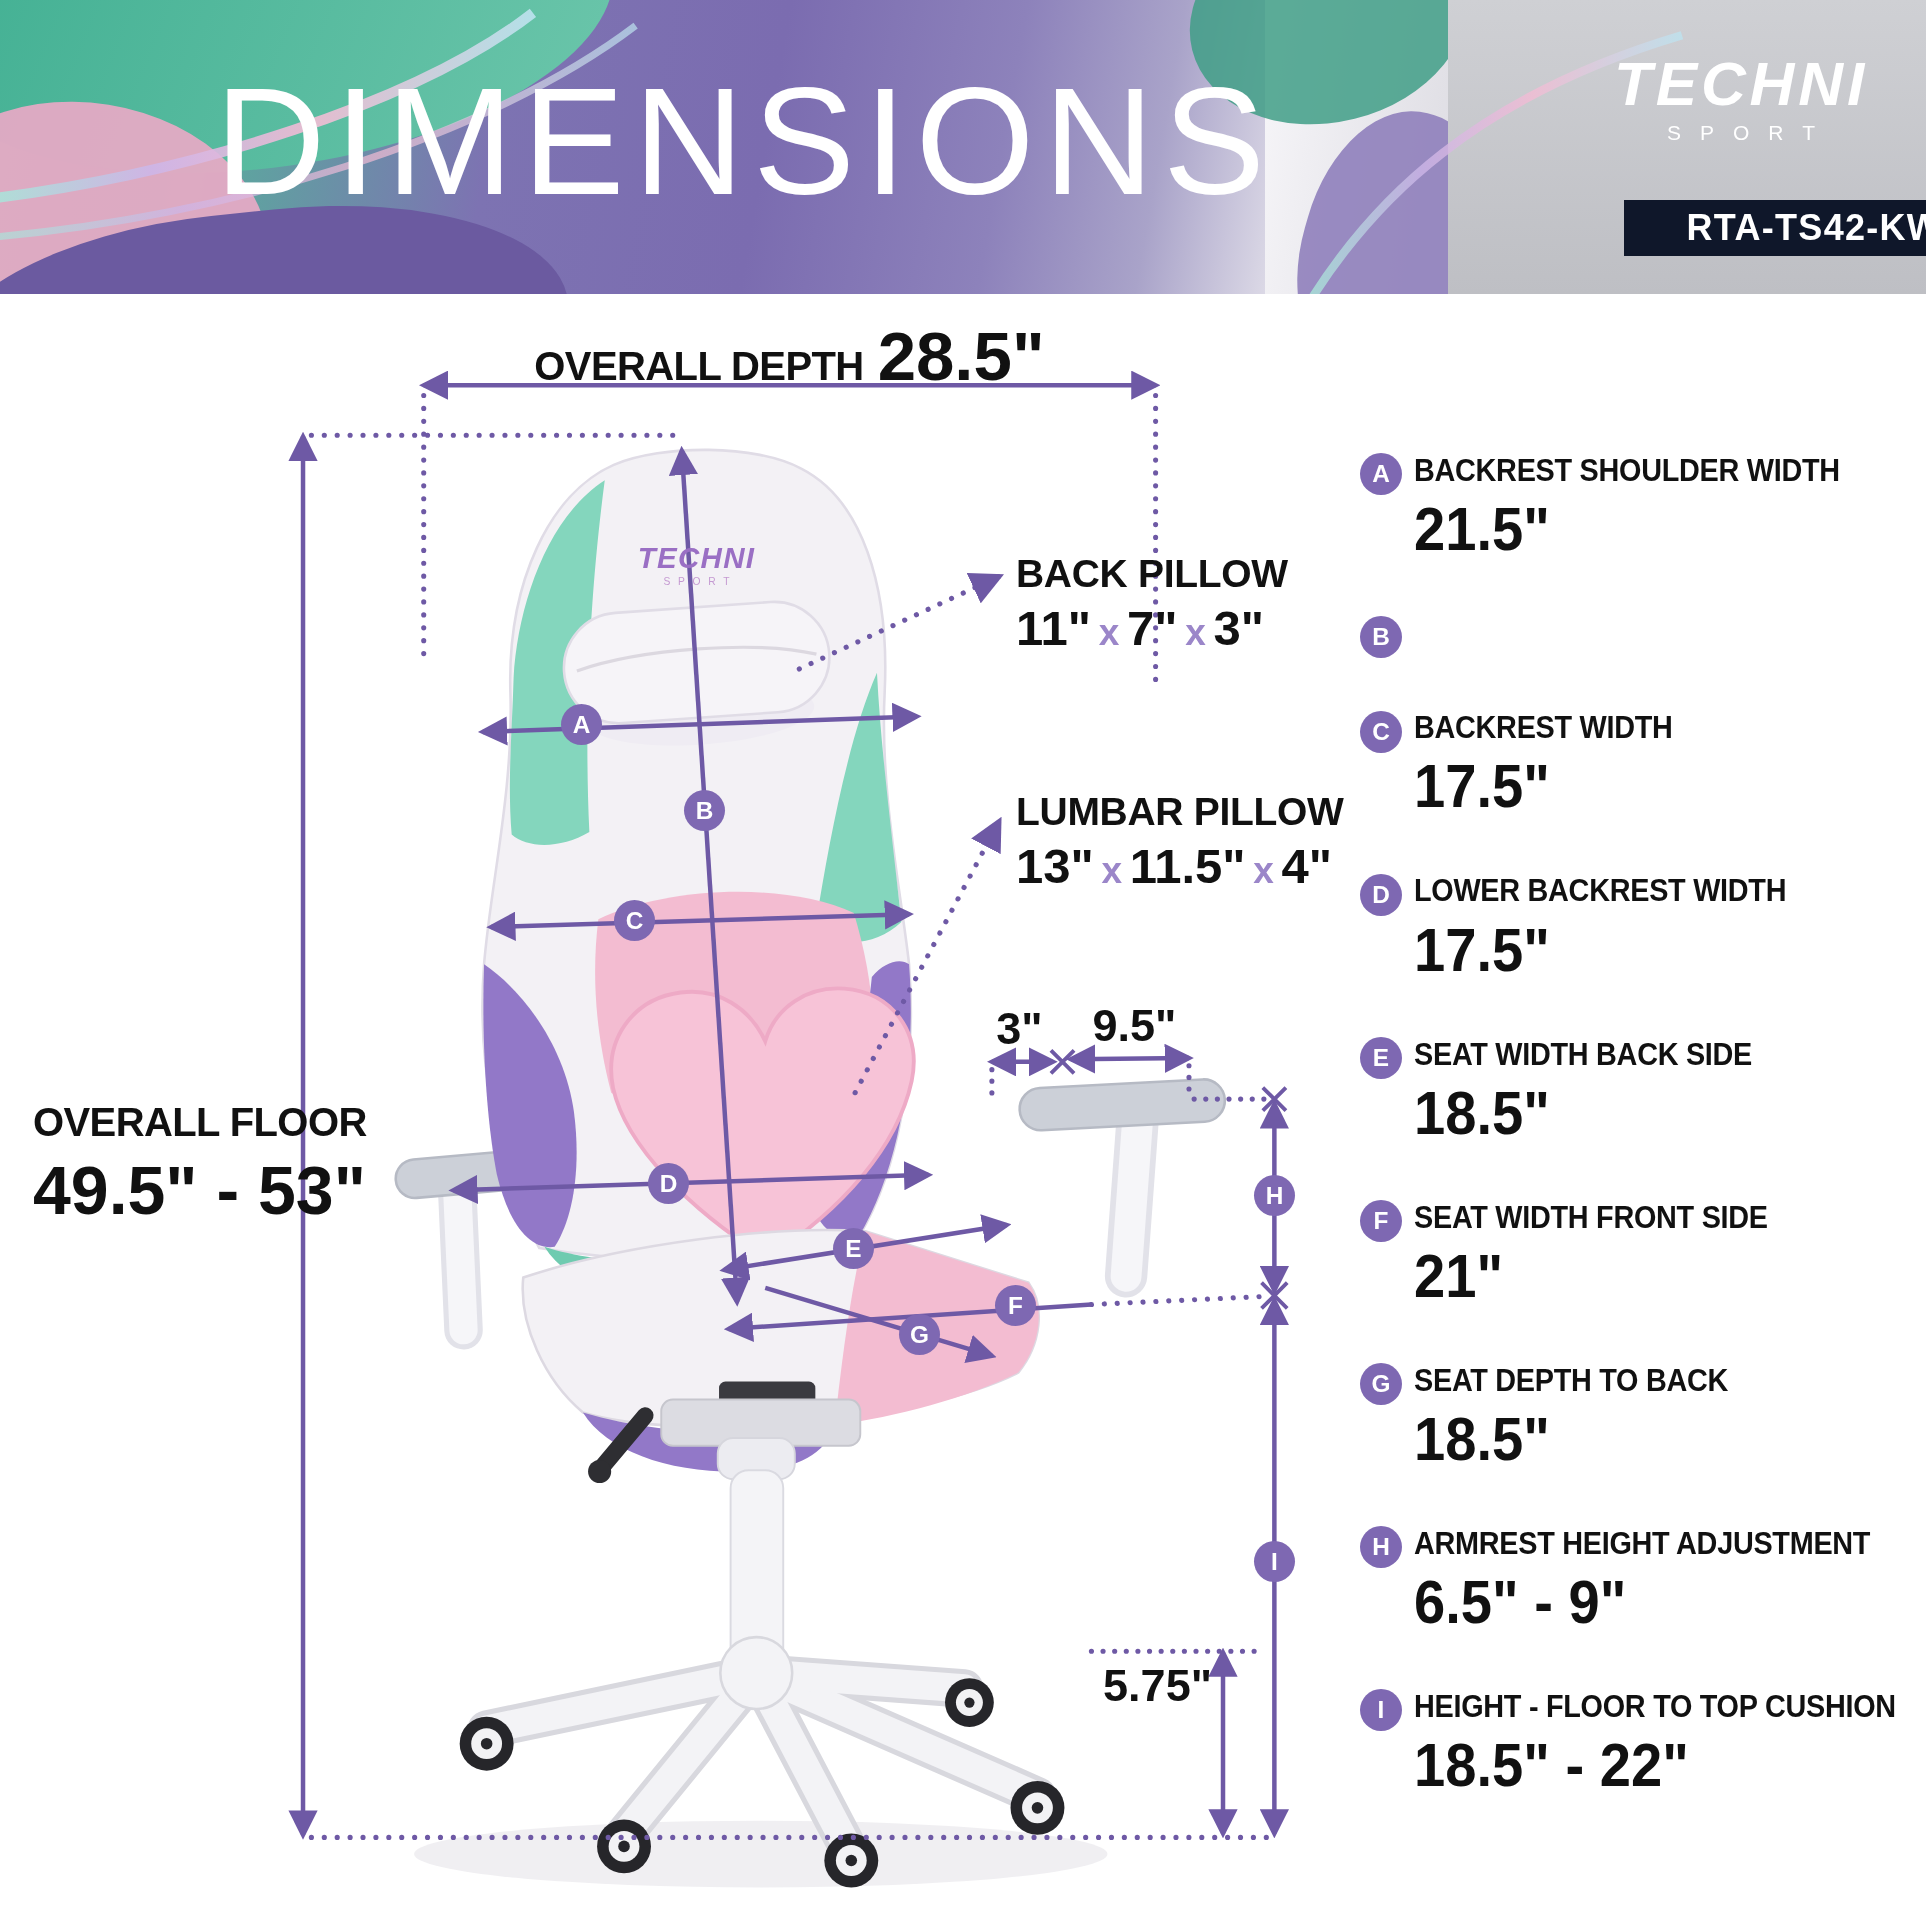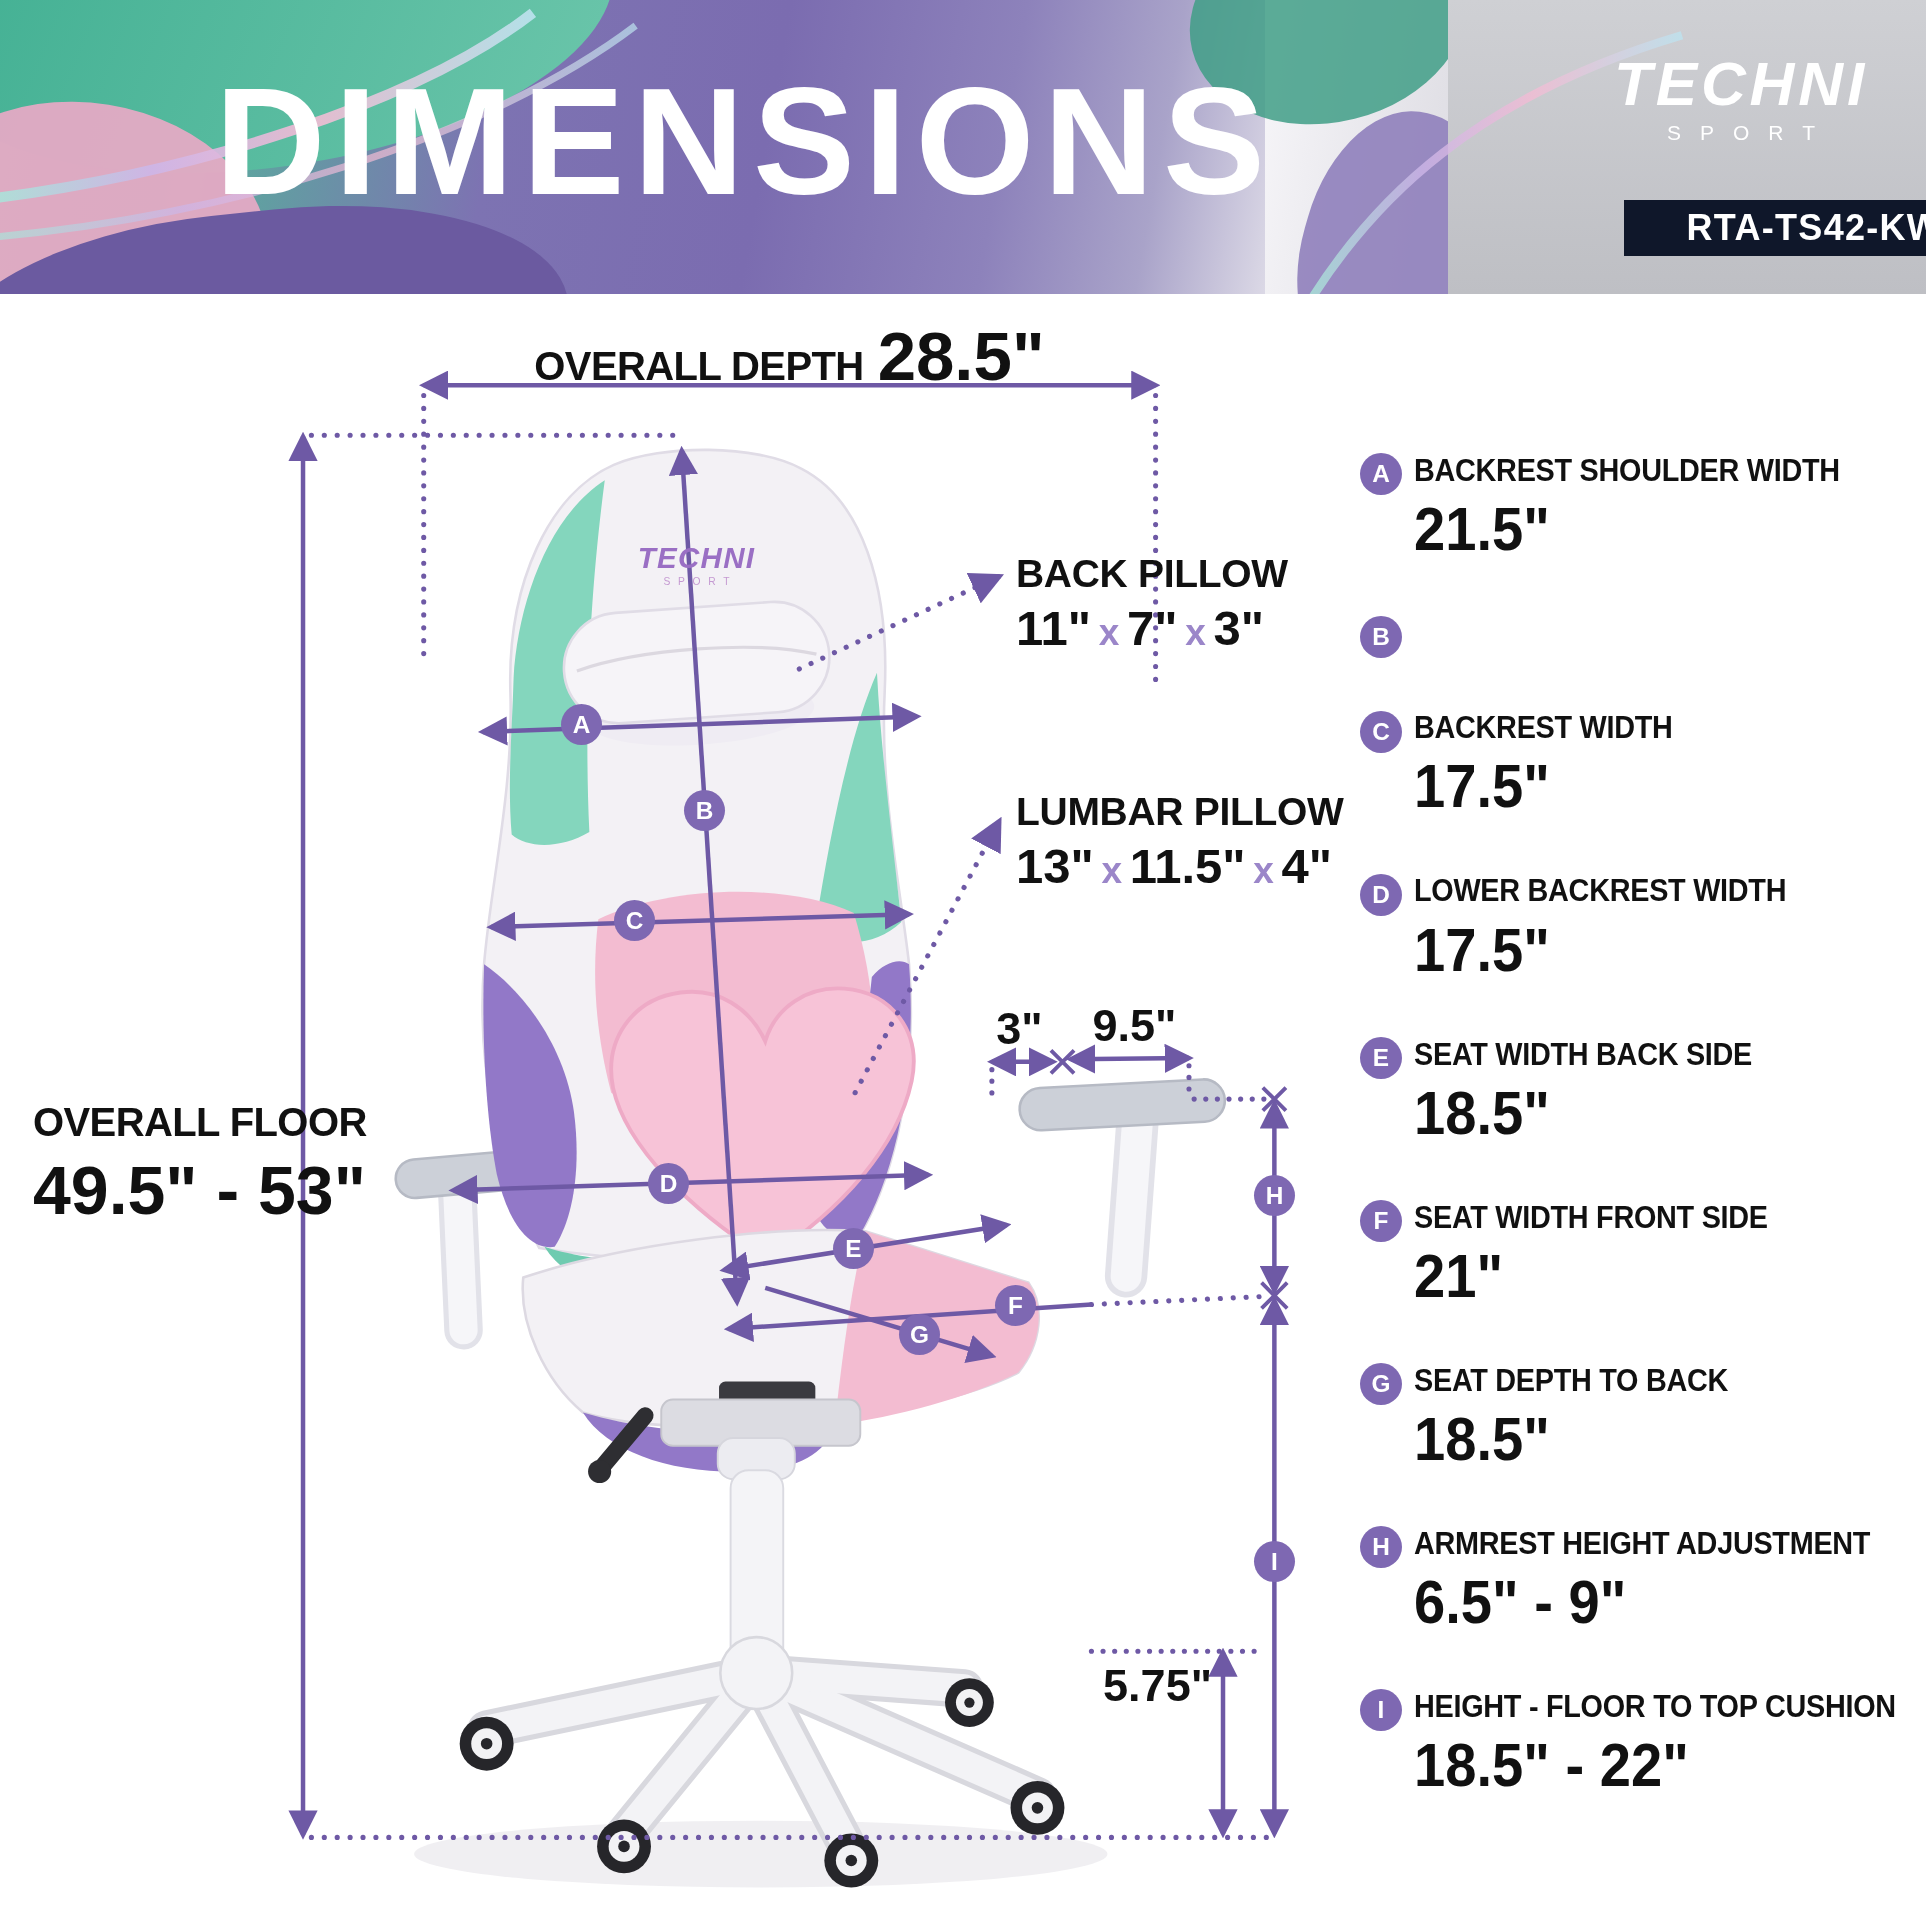--- a/index.html
+++ b/index.html
@@ -10,21 +10,21 @@
   
   .header{position:absolute;left:0;top:0;width:1926px;height:294px;overflow:hidden}
   .hdr-base{position:absolute;inset:0;background:linear-gradient(100deg,#57b89c 0%,#55b29a 10%,#7d73b2 26%,#7b6cb0 40%,#8d82bb 52%,#a9a3c9 60%,#e6e4ec 68%,#f3f2f5 72%,#dddce2 76%,#c9c9ce 84%,#c2c2c7 100%)}
   .hdr-teal{position:absolute;left:-77px;top:-135px;width:693px;height:302px;background:linear-gradient(120deg,#3fae91,#6cc6ab);border-radius:50%;transform:rotate(-8deg)}
   .hdr-pink{position:absolute;left:-96px;top:103px;width:366px;height:276px;background:#e8a9c6;border-radius:50%;transform:rotate(9deg);opacity:.92}
   .hdr-darkpurple{position:absolute;left:-58px;top:212px;width:629px;height:270px;background:#6b5aa0;border-radius:45%;transform:rotate(-6deg)}
   .hdr-teal2{position:absolute;left:1188px;top:-90px;width:282px;height:212px;background:#3f9e86;border-radius:50%;transform:rotate(-14deg);opacity:.85}
   .hdr-purple2{position:absolute;left:1303px;top:109px;width:180px;height:276px;background:#8f80bb;border-radius:48%;transform:rotate(16deg);opacity:.9}
   .hdr-gray{position:absolute;right:0;top:0;width:478px;height:294px;background:linear-gradient(180deg,#cfd0d4,#bebfc4)}
   .hdr-white{position:absolute;right:443px;top:0;width:218px;height:294px;background:linear-gradient(100deg,#f7f6f9,#d9d8df)}
-  .hdr-title{position:absolute;left:215px;top:64px;font-size:153px;font-weight:bold;letter-spacing:9px;color:#ffffff;line-height:1;white-space:nowrap}
+  .hdr-title{position:absolute;left:215px;top:64px;font-size:153px;font-weight:normal;letter-spacing:9px;color:#ffffff;line-height:1;white-space:nowrap}
   .brand{position:absolute;left:1574px;top:51px;width:334px;text-align:center;color:#ffffff}
   .brand1{font-size:62px;font-weight:bold;font-style:italic;letter-spacing:3.9px;line-height:1.05}
   .brand2{font-size:21px;letter-spacing:19px;margin-top:5.1px;text-indent:19px}
   .badge{position:absolute;left:1624px;top:200px;width:392px;height:56px;background:#0f172a;color:#ffffff;display:flex;align-items:center;justify-content:center;font-size:36px;font-weight:bold;letter-spacing:1.3px}
 
   
   .ow-block{position:absolute;left:494px;top:317px;width:591px;text-align:center;white-space:nowrap}
   .ow-block .lbl{font-size:40px;font-weight:bold;letter-spacing:-0.6px}
   .ow-block .val{font-size:69px;font-weight:bold;margin-left:14px}
   .oh-block{position:absolute;left:33px;top:1100px;white-space:nowrap}

